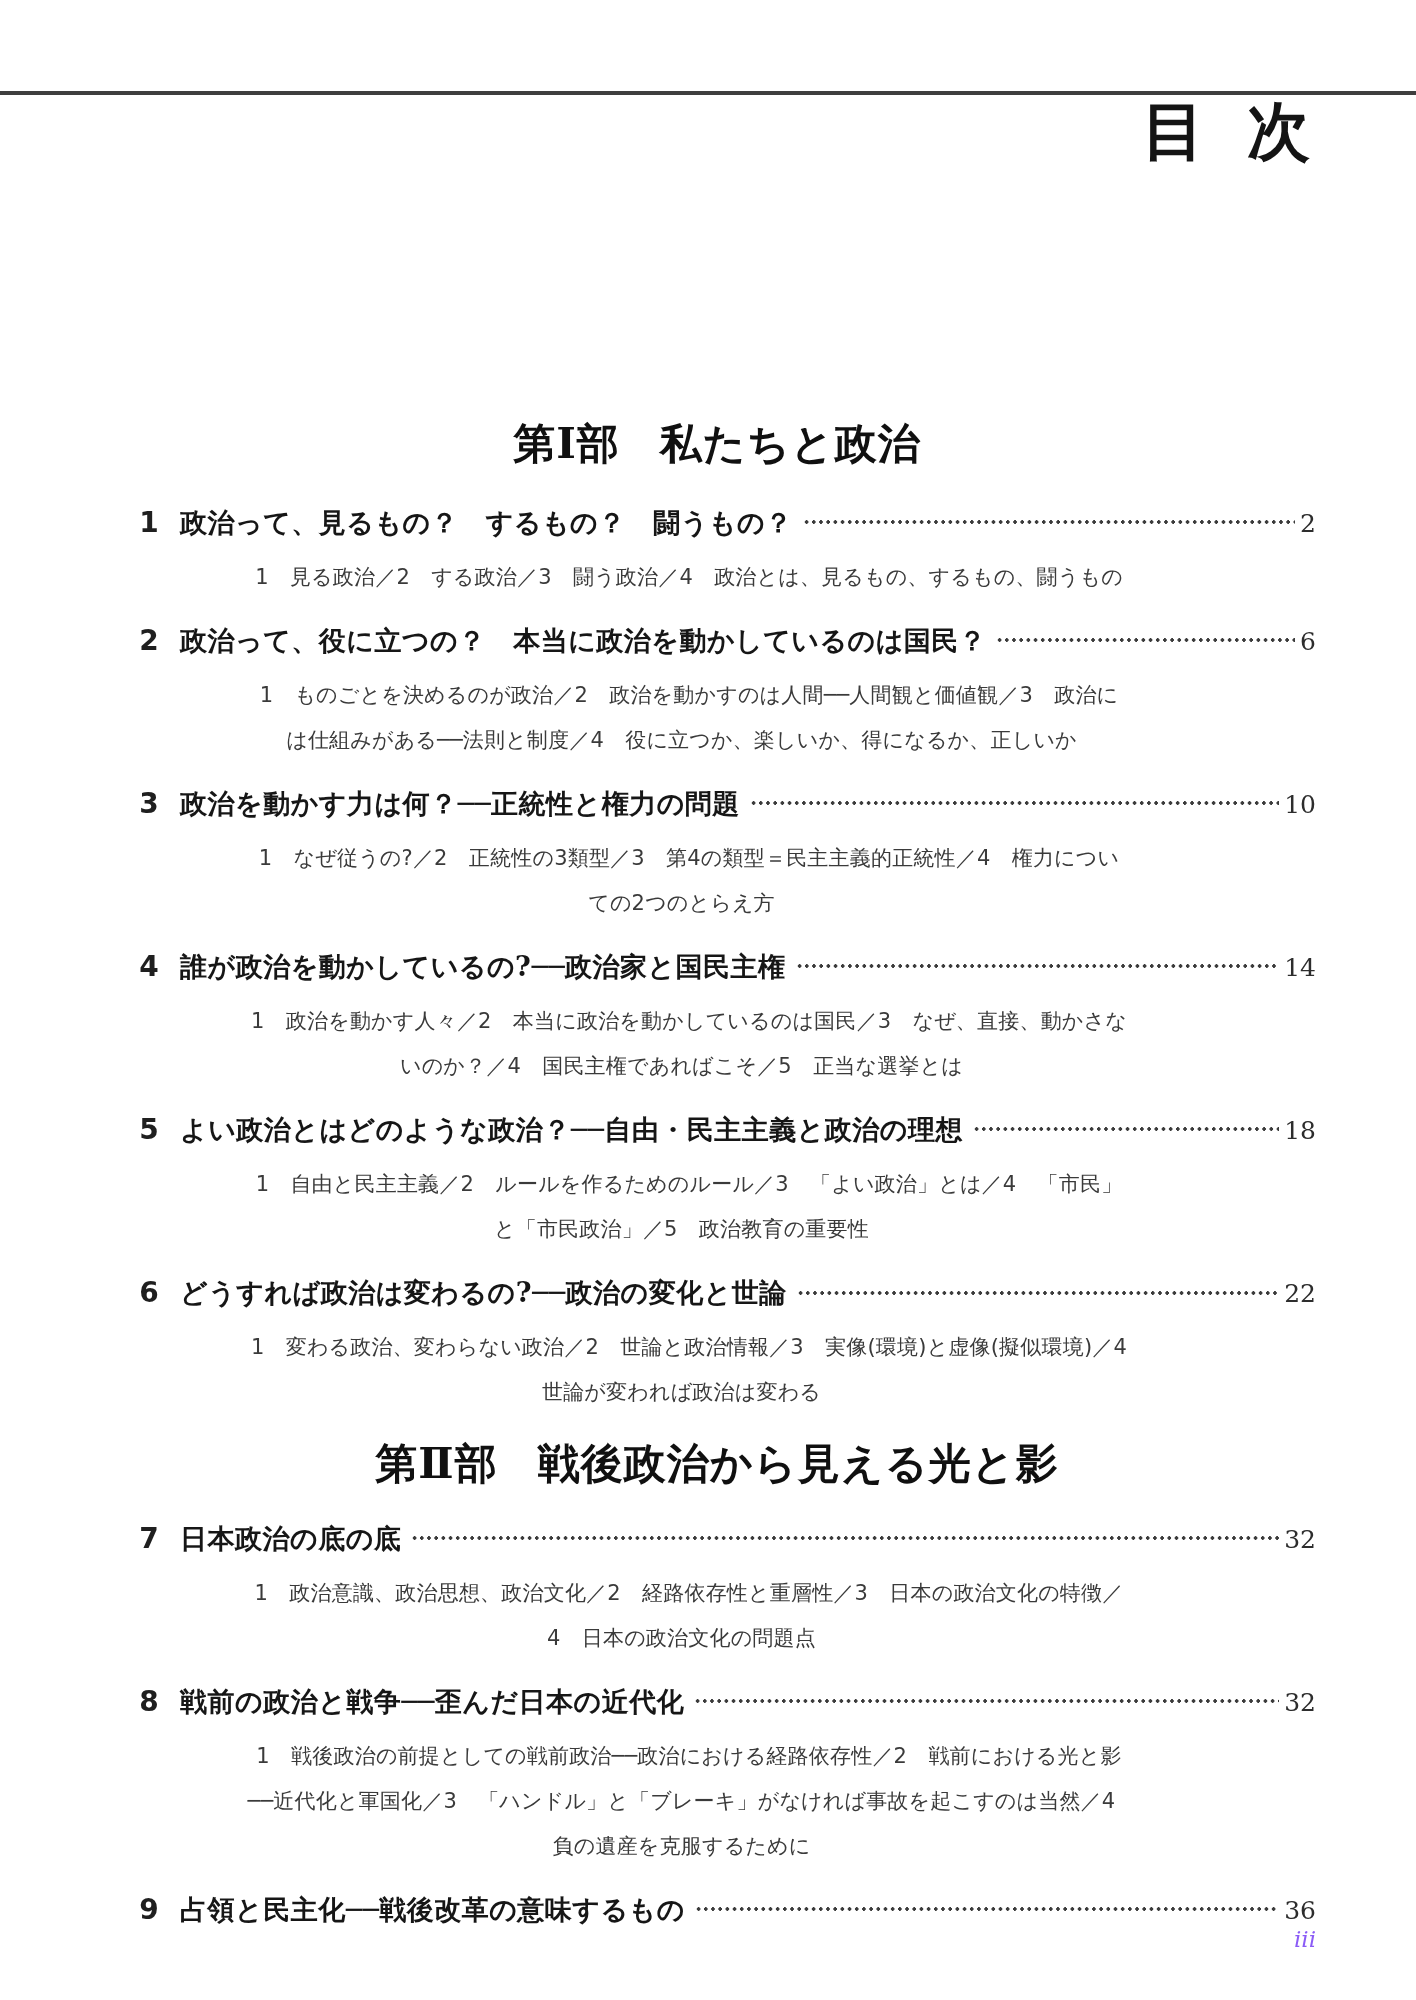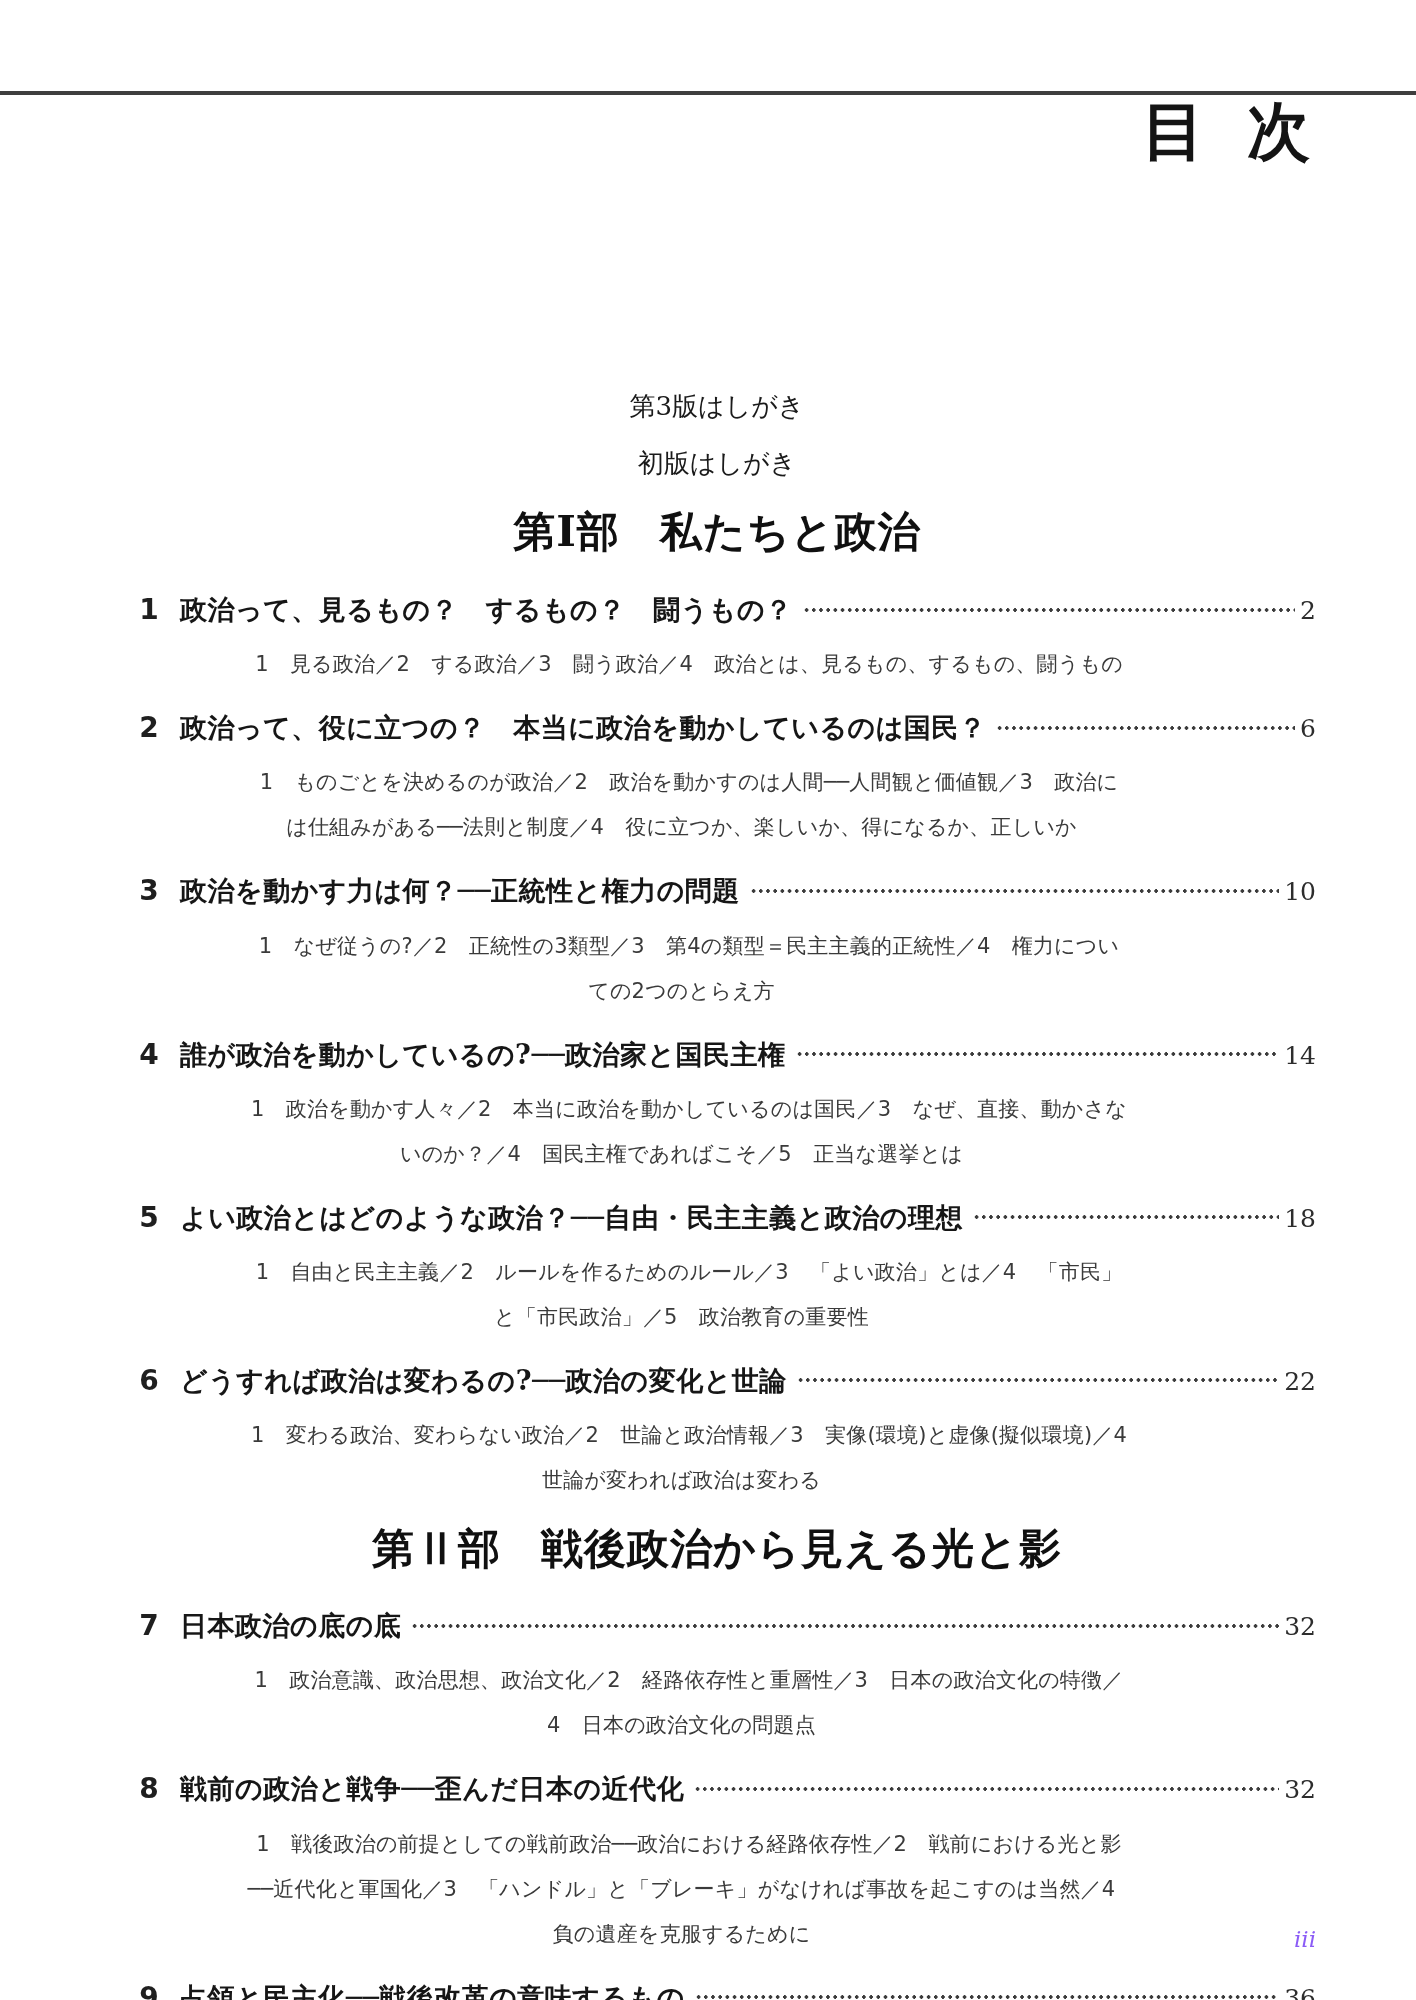--- a/index.html
+++ b/index.html
@@ -71,24 +71,20 @@
   }
 </style>
 </head>
 <body>
 
 <div class="page">
   <div class="top-rule"></div>
   <div class="doc-title">目 次</div>
 
   <div class="content">
-    <div id="front-matter-host">
-        <div class="front-item">第3版はしがき</div>
-        <div class="front-item">初版はしがき</div>
-      </div>
     <div id="parts-host">
         <section class="part-section">
           <h2 class="part-heading" style="margin: 26px 0px 34px;"><span class="part-label">第Ⅰ部</span><span class="part-title">私たちと政治</span></h2>
           <div class="chapter">
             <div class="chapter-row">
               <span class="ch-num">1</span>
               <span class="ch-title">政治って、見るもの？　するもの？　闘うもの？</span>
               <span class="leader"></span>
               <span class="ch-page">2</span>
             </div>
@@ -134,21 +130,21 @@
             <div class="chapter-row">
               <span class="ch-num">6</span>
               <span class="ch-title">どうすれば政治は変わるの?──政治の変化と世論</span>
               <span class="leader"></span>
               <span class="ch-page">22</span>
             </div>
             <p class="chapter-sub">1　変わる政治、変わらない政治／2　世論と政治情報／3　実像(環境)と虚像(擬似環境)／4　世論が変われば政治は変わる</p>
           </div>
         </section>
         <section class="part-section">
-          <h2 class="part-heading" style="margin: 3px 0px 30px; font-family: Liberation Mono, monospace;"><span class="part-label">第Ⅱ部</span><span class="part-title">戦後政治から見える光と影</span></h2>
+          <h2 class="part-heading" style="margin: 3px 0px 30px;"><span class="part-label">第Ⅱ部</span><span class="part-title">戦後政治から見える光と影</span></h2>
           <div class="chapter">
             <div class="chapter-row">
               <span class="ch-num">7</span>
               <span class="ch-title">日本政治の底の底</span>
               <span class="leader"></span>
               <span class="ch-page">32</span>
             </div>
             <p class="chapter-sub">1　政治意識、政治思想、政治文化／2　経路依存性と重層性／3　日本の政治文化の特徴／4　日本の政治文化の問題点</p>
           </div>
           <div class="chapter">

